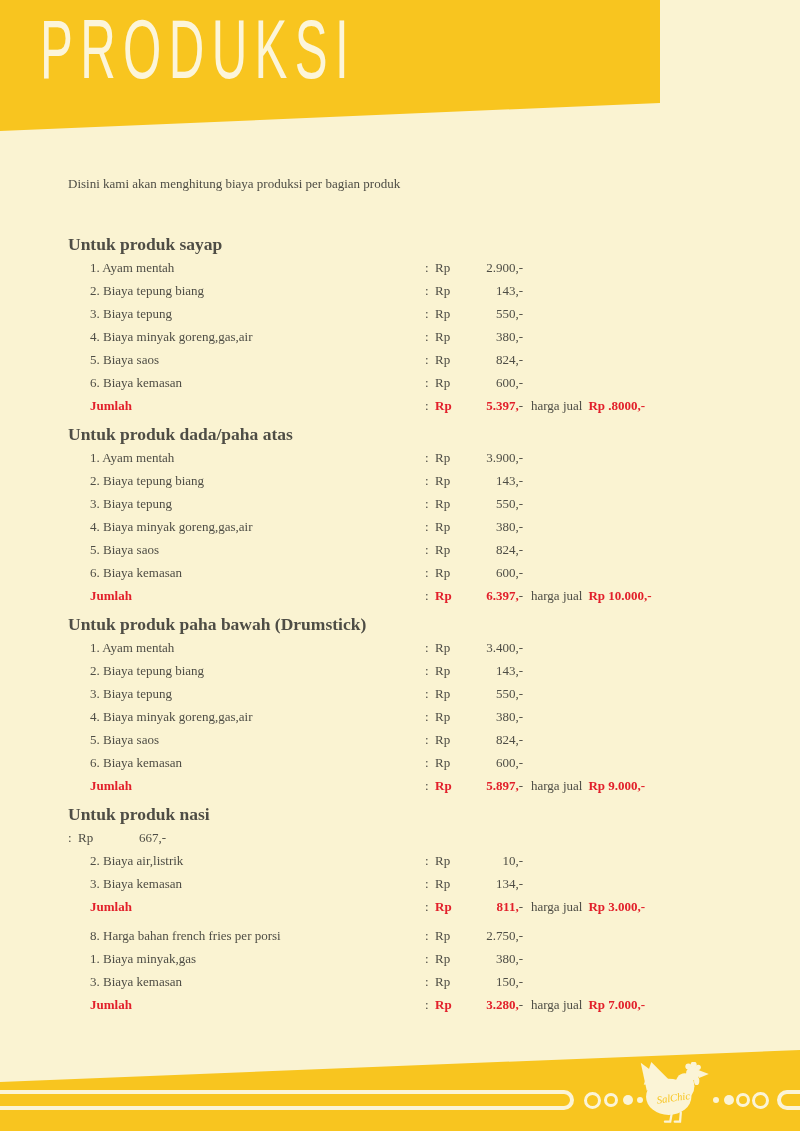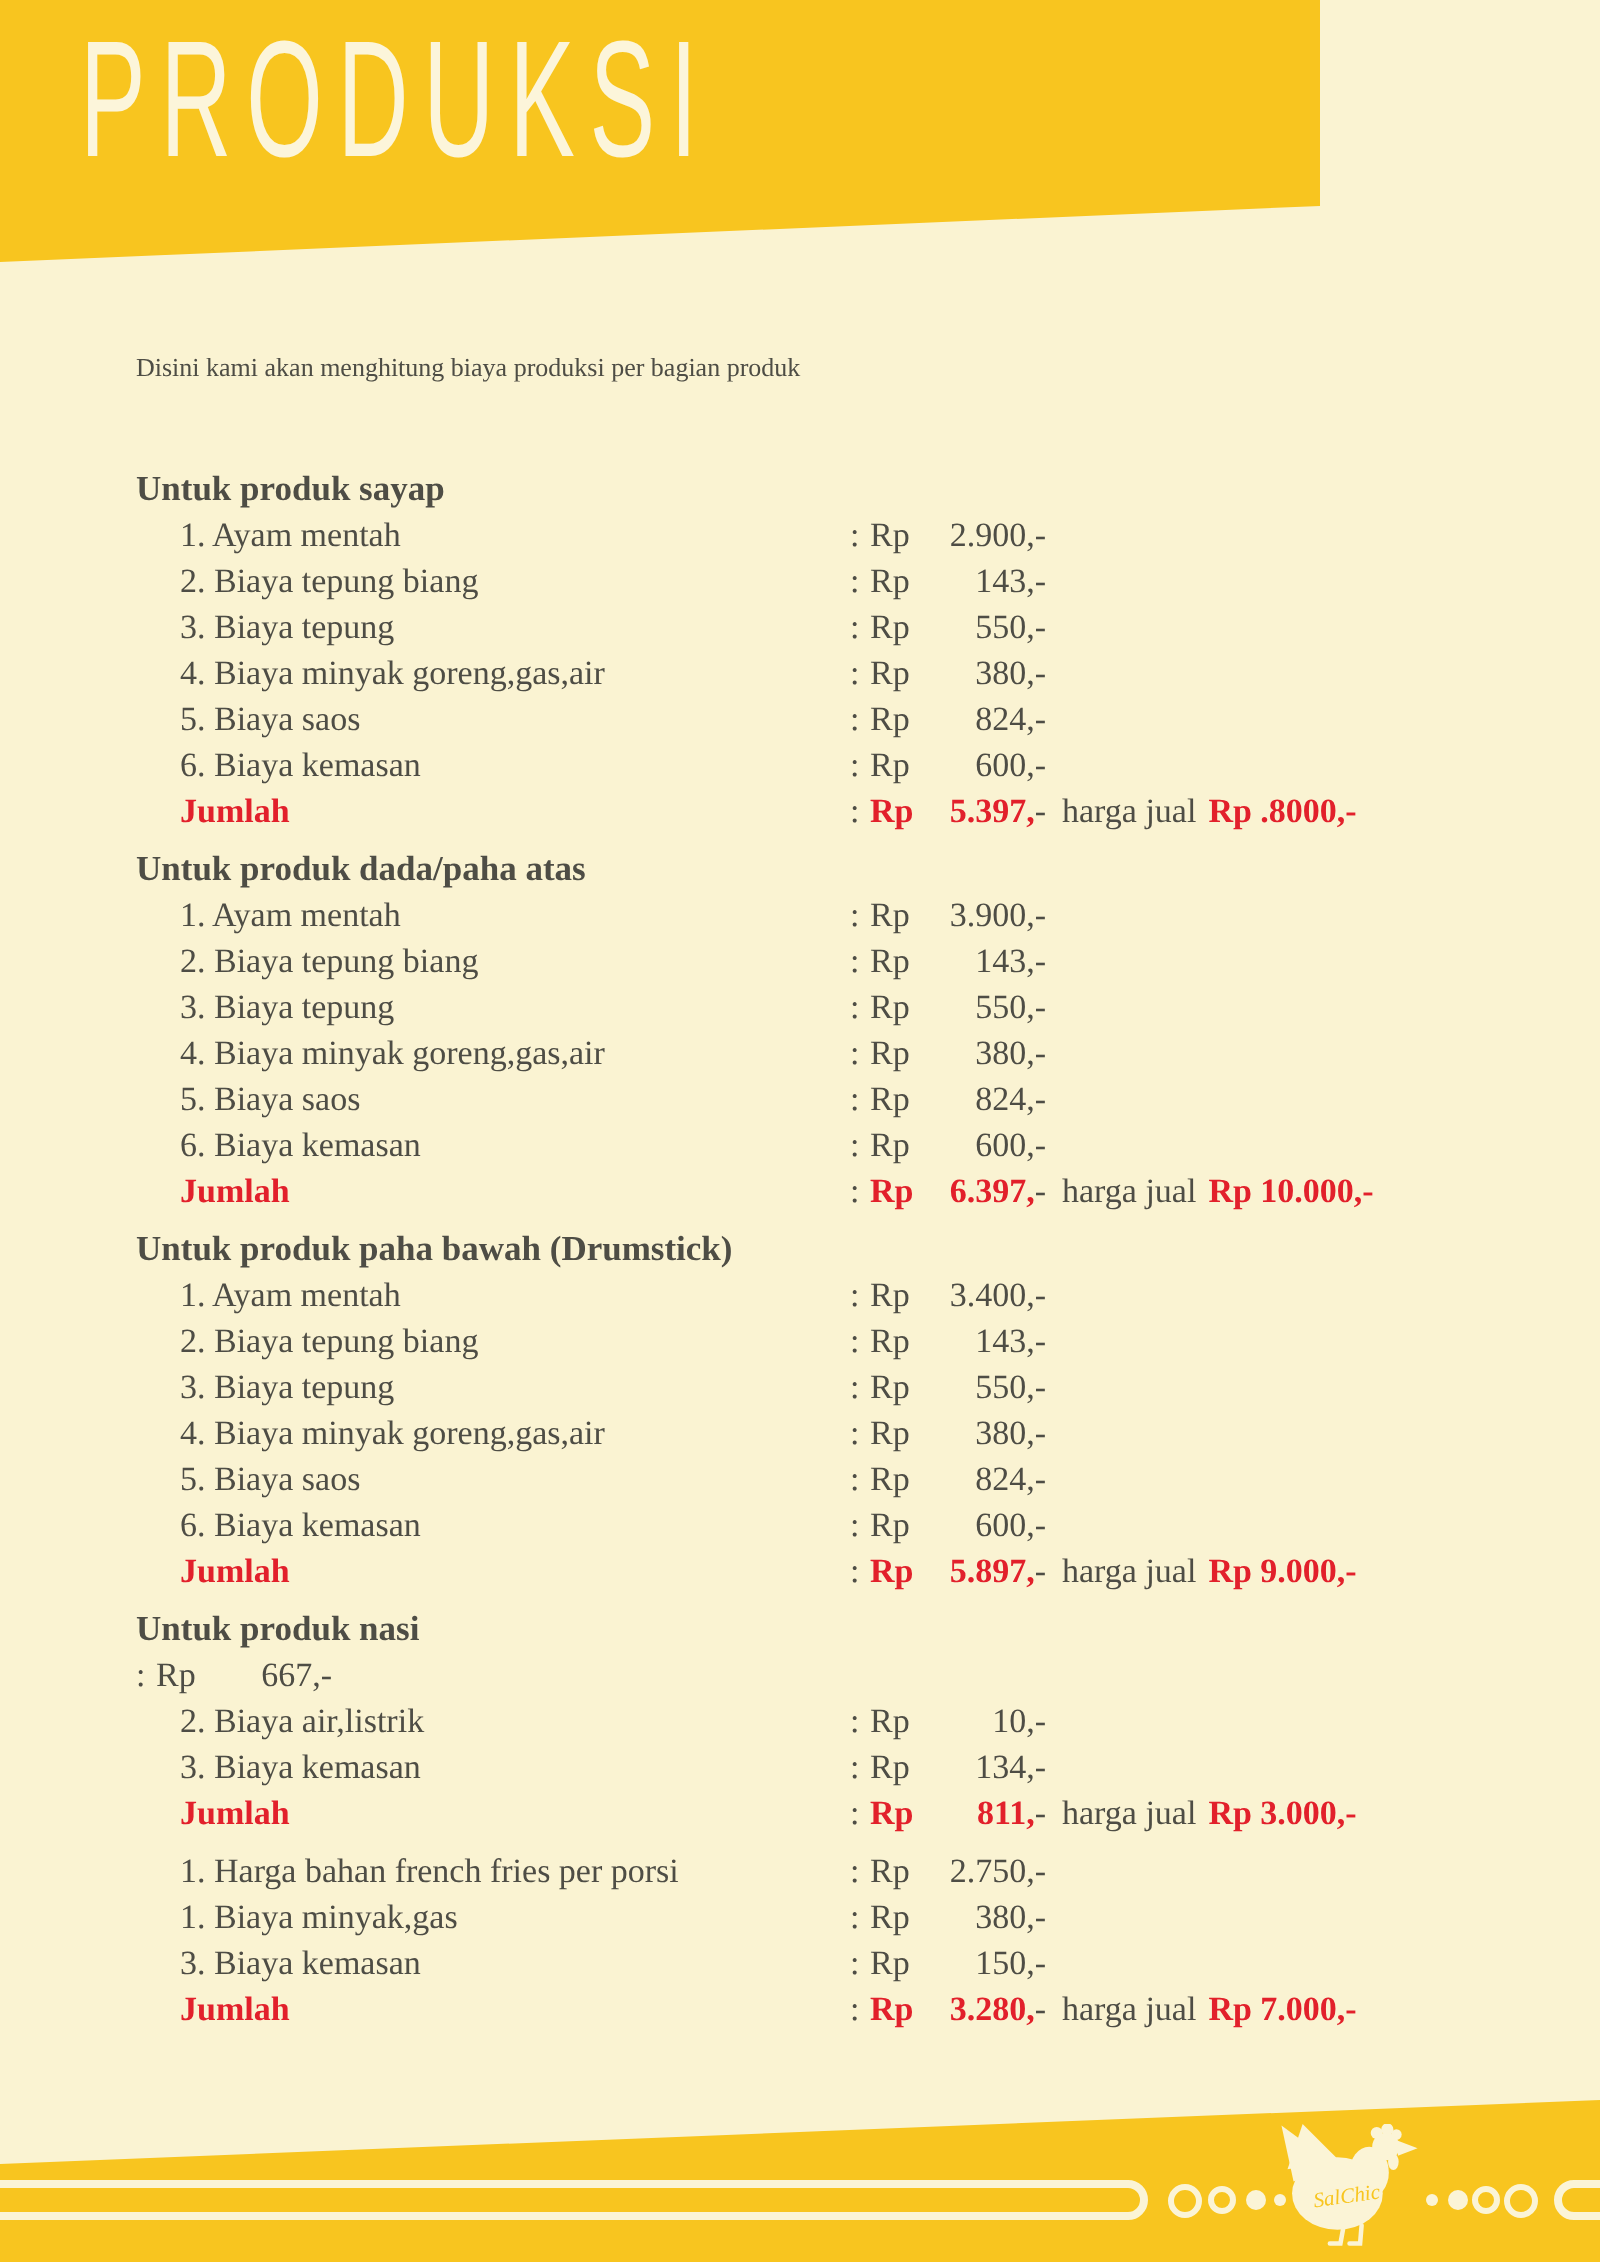--- a/index.html
+++ b/index.html
@@ -29,21 +29,21 @@
     color:#FCF5DA;
     transform:scale(0.82,1.38);transform-origin:left top;
     white-space:nowrap;
   }
   
   .content{position:absolute;left:68px;top:172px;width:690px;}
   .intro{font-size:13px;line-height:23px;}
   .sections{margin-top:38px;}
   .section{margin-bottom:6px;}
   .heading{font-weight:bold;font-size:17.5px;line-height:23px;}
-  .row{display:flex;font-size:17px;line-height:23px;white-space:nowrap;}
+  .row{display:flex;font-size:13px;line-height:23px;white-space:nowrap;}
   .row .label{flex:0 0 357px;padding-left:22px;box-sizing:border-box;overflow:hidden;}
   .row .colon{width:10px;}
   .row .rp{width:28px;}
   .row .amount{width:60px;text-align:right;}
   .row .suffix{margin-left:8px;}
   .row .suffix .sell-label{margin-right:6px;text-align:center;}
   .total-row .label,.total-row .rp,.total-row .amount-main,.total-row .sell{
     color:var(--red);font-weight:bold;
   }
   .total-row .colon,.total-row .amount-dash,.total-row .sell-label{
@@ -233,21 +233,21 @@
         <div class="row total-row">
           <span class="label">Jumlah</span>
           <span class="colon">:</span>
           <span class="rp">Rp</span>
           <span class="amount"><span class="amount-main">811,</span><span class="amount-dash">-</span></span>
           <span class="suffix"><span class="sell-label">harga jual</span><span class="sell">Rp 3.000,-</span></span>
         </div>
       </div>
       <div class="section">
         <div class="row">
-          <span class="label">1. Harga bahan french fries per porsi</span>
+          <span class="label">8. Harga bahan french fries per porsi</span>
           <span class="colon">:</span>
           <span class="rp">Rp</span>
           <span class="amount">2.750,-</span>
         </div>
         <div class="row">
           <span class="label">1. Biaya minyak,gas</span>
           <span class="colon">:</span>
           <span class="rp">Rp</span>
           <span class="amount">380,-</span>
         </div>

